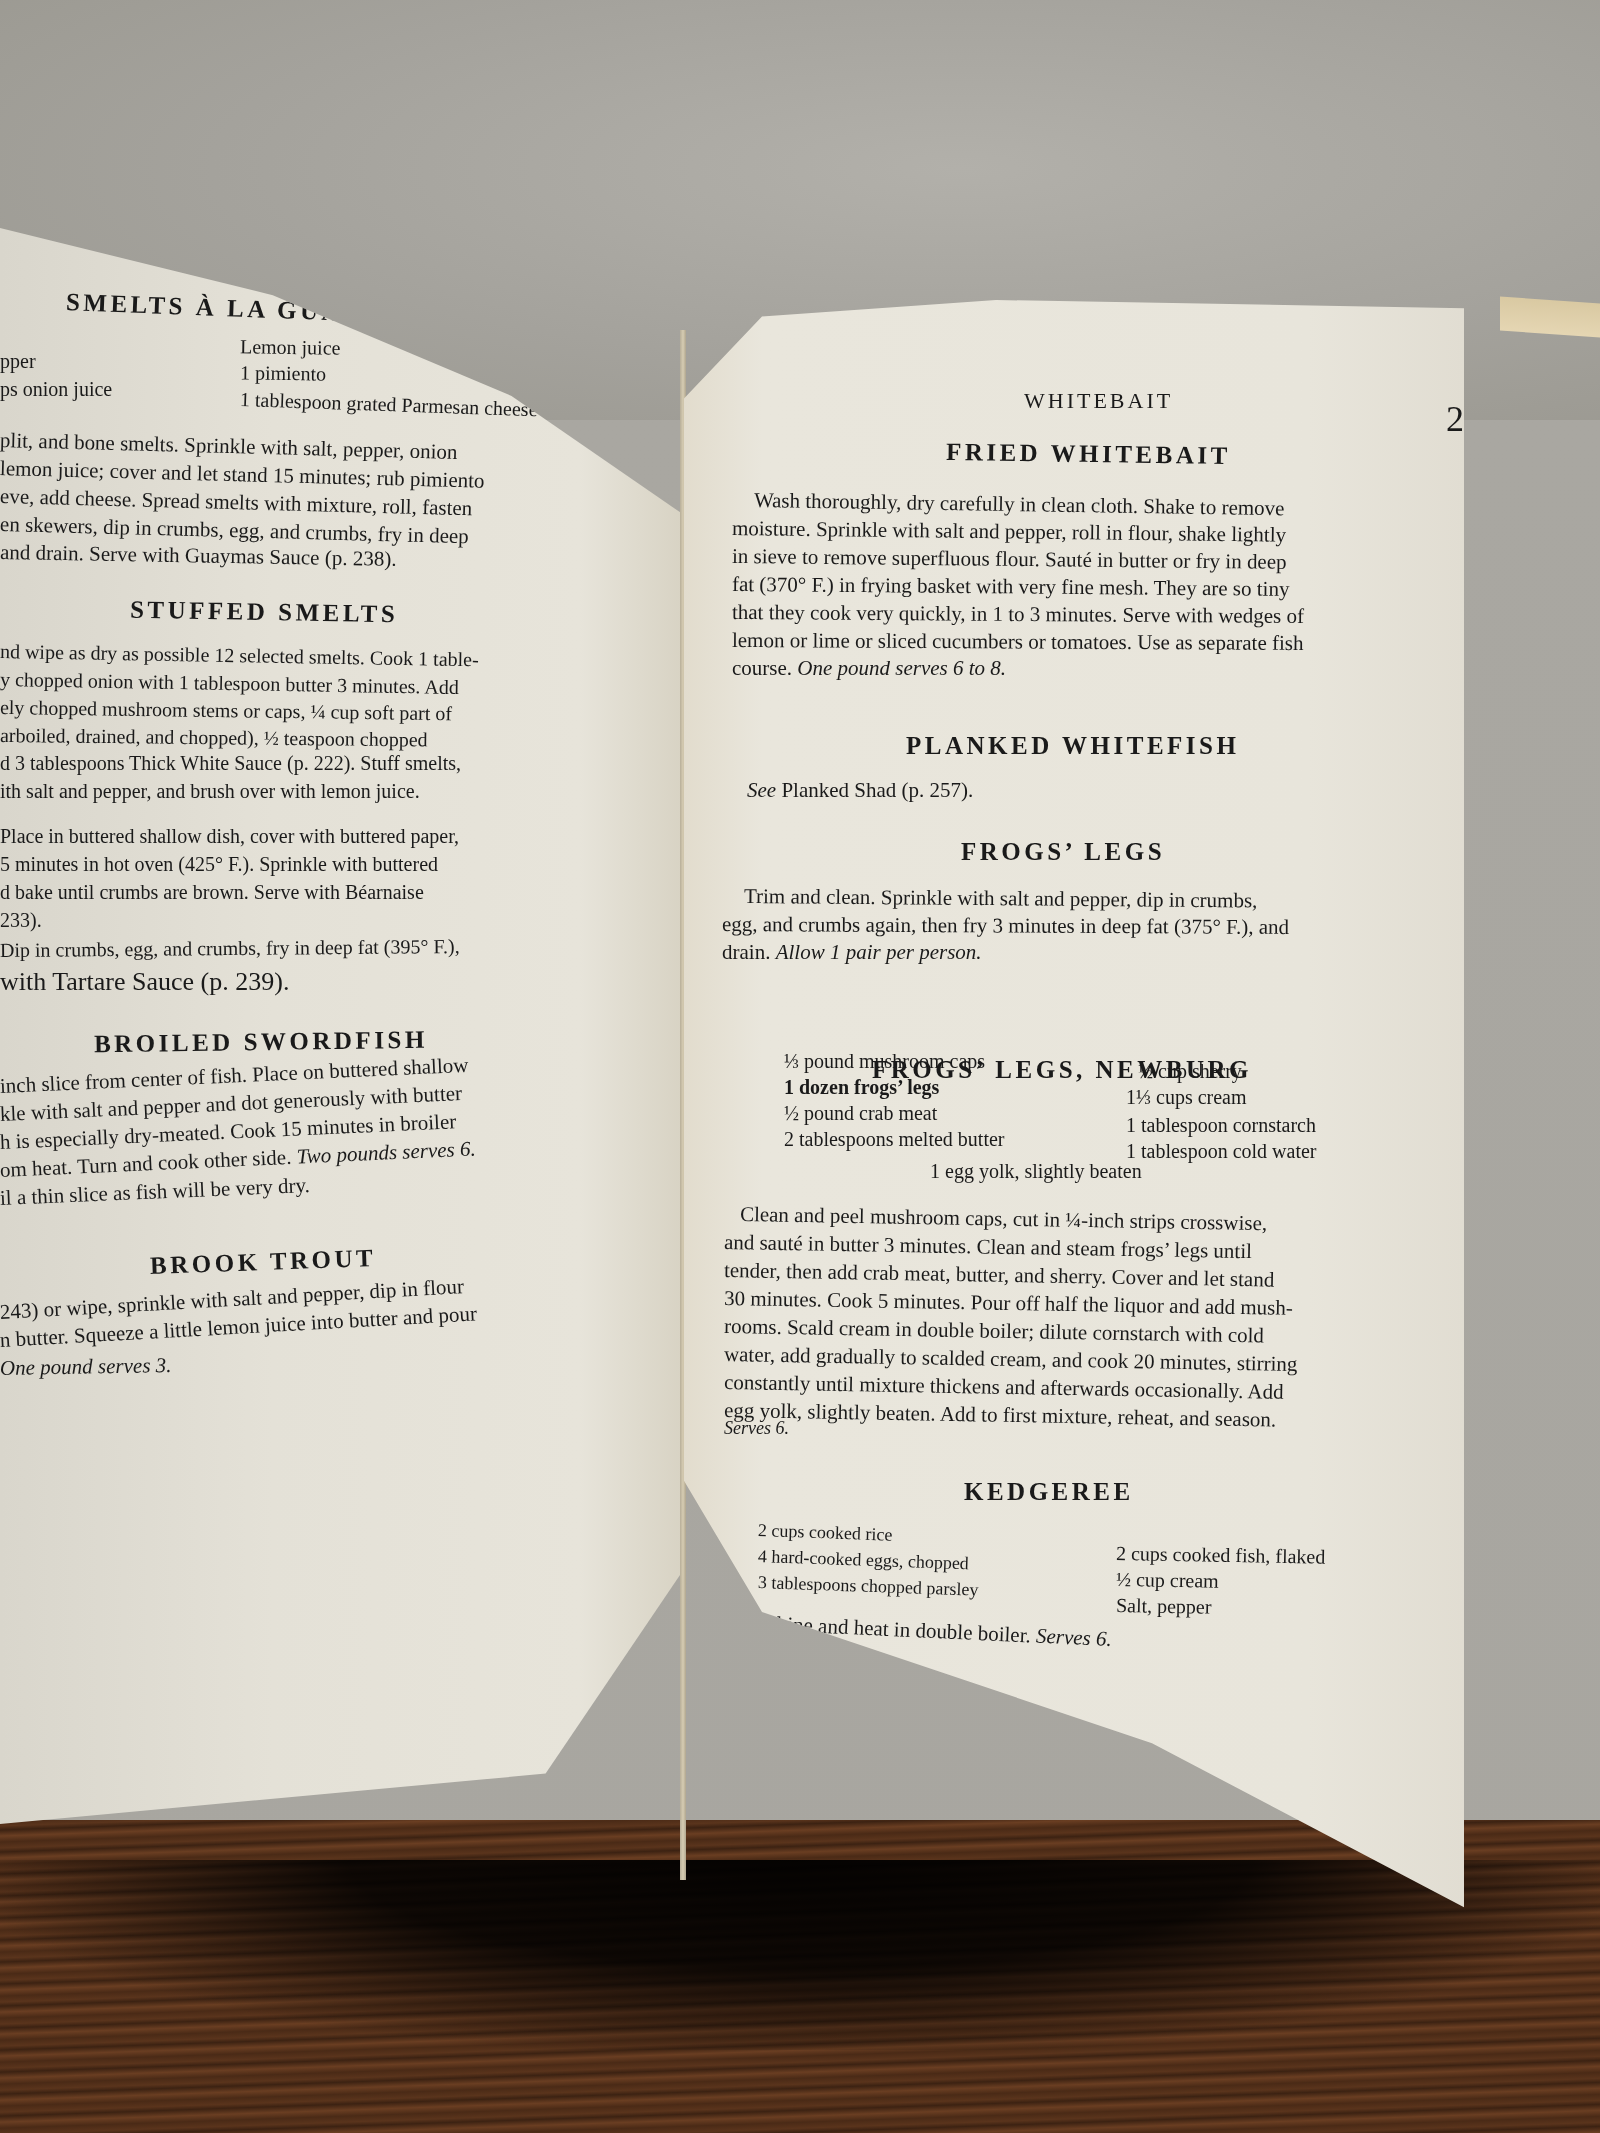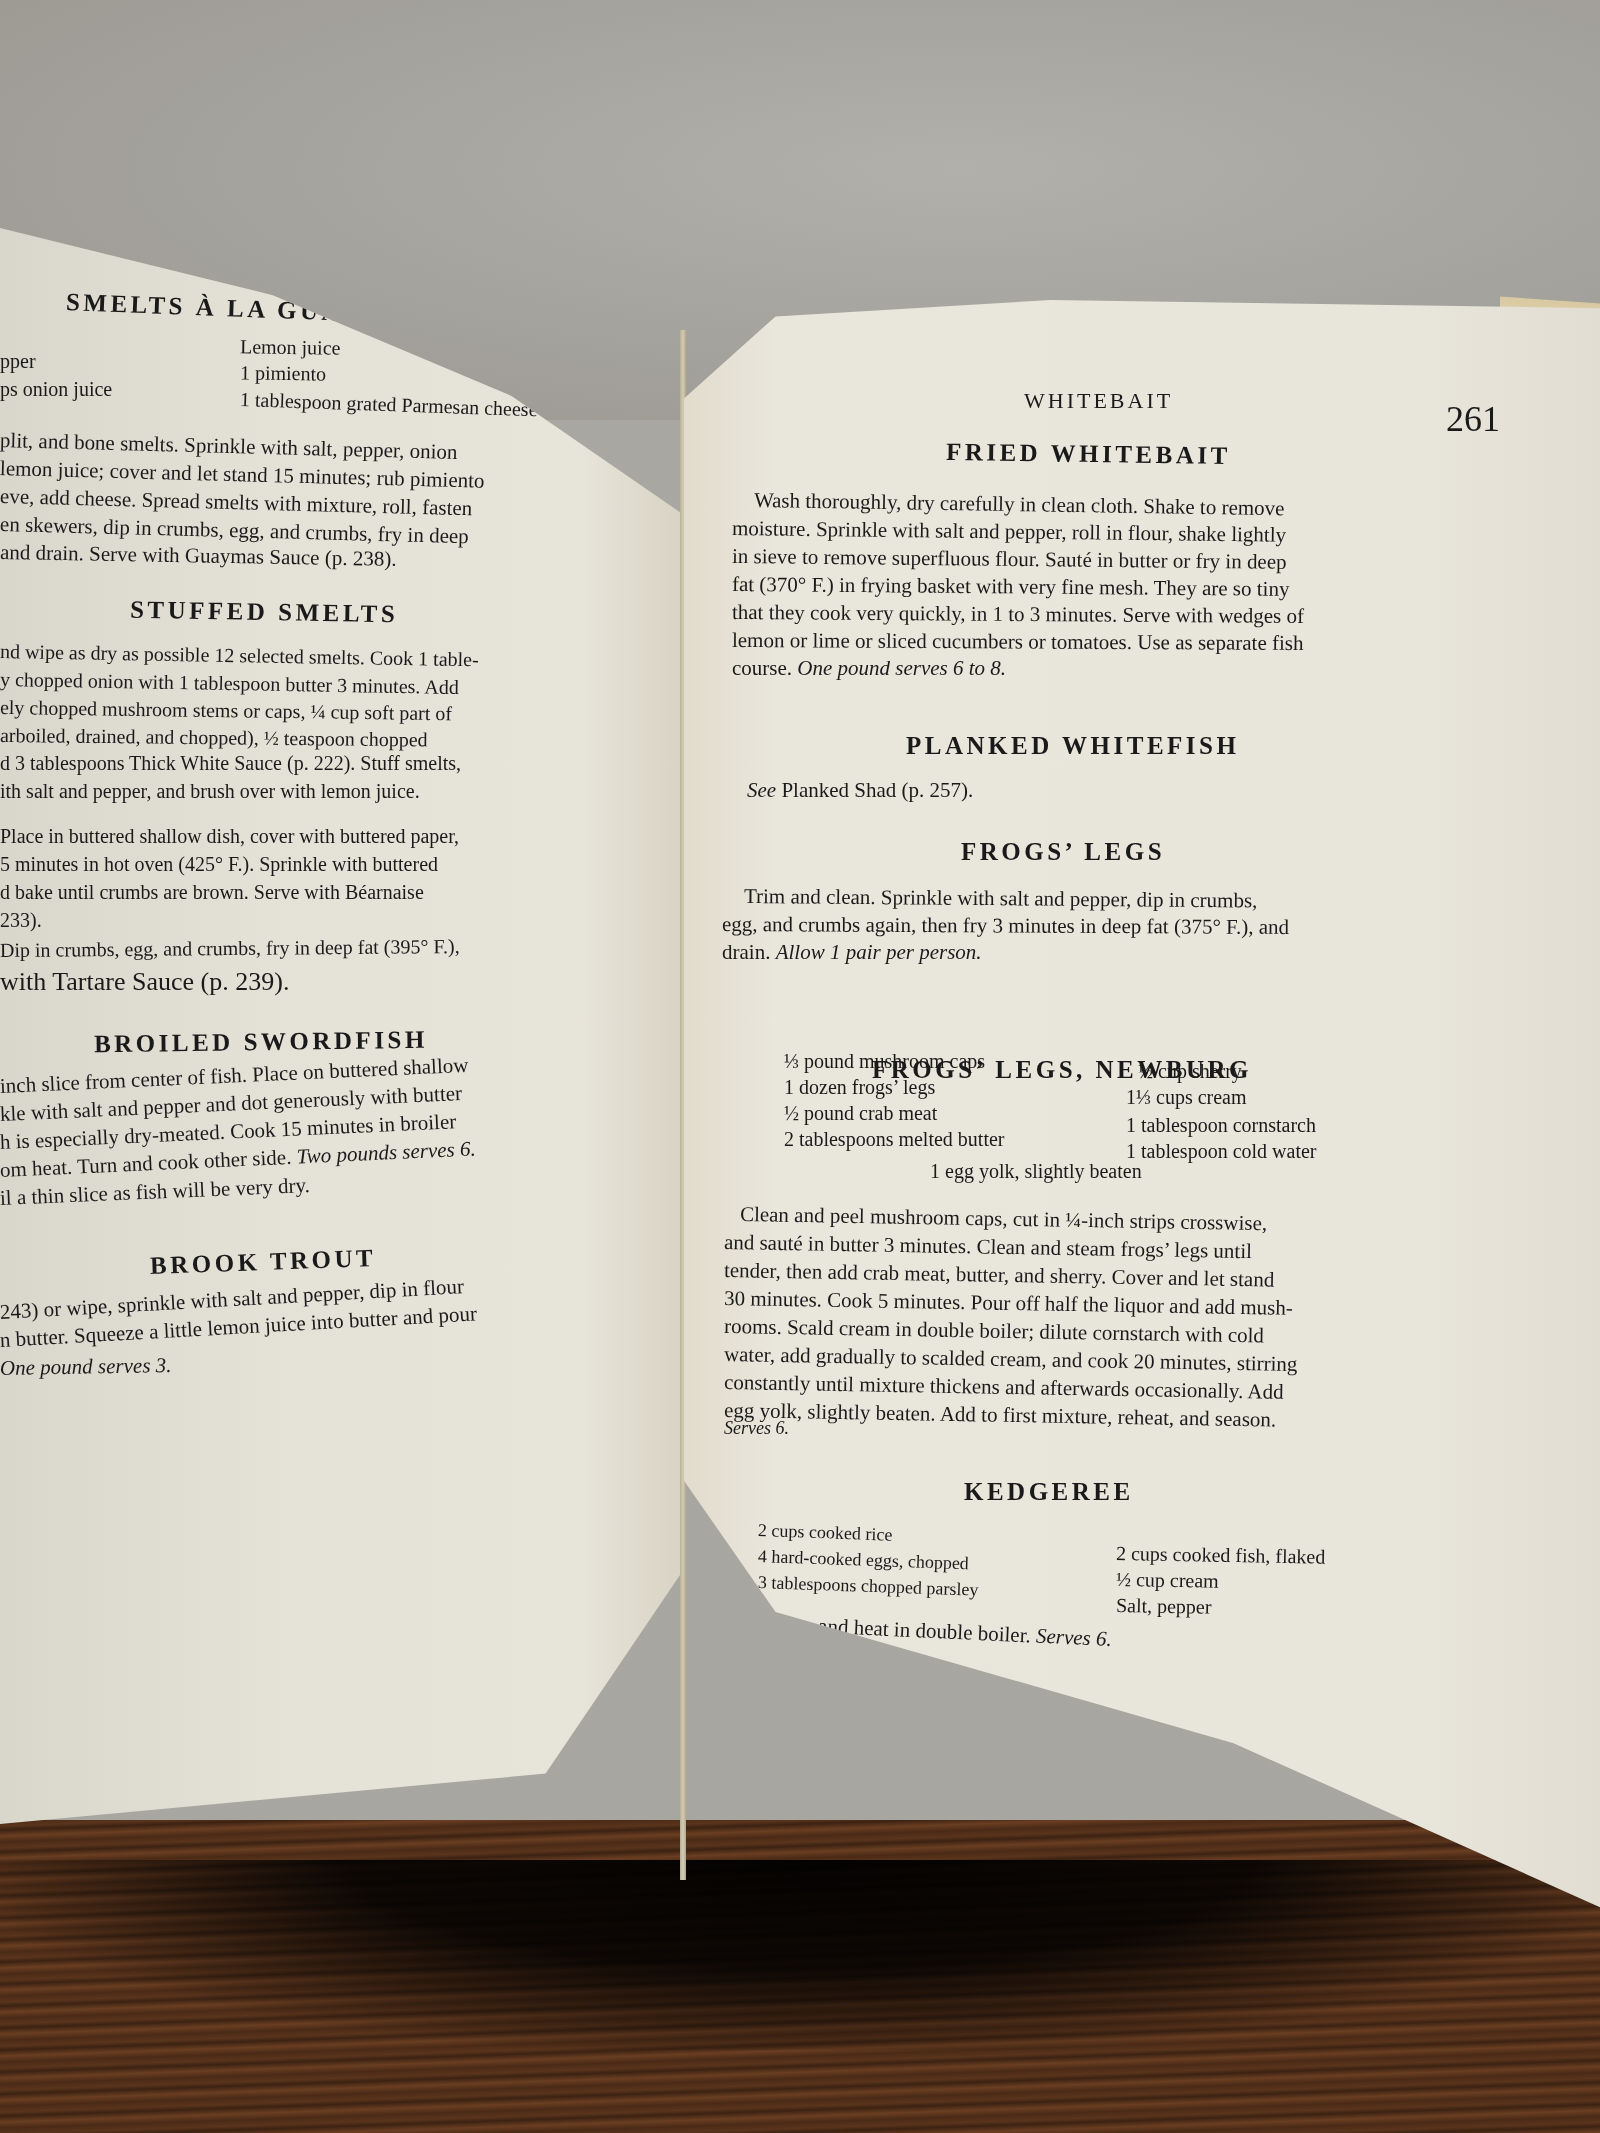--- a/index.html
+++ b/index.html
@@ -16,21 +16,21 @@
   .shadow { position: absolute; left: 0; top: 1860px; width: 1600px; height: 190px;
     background: radial-gradient(ellipse at 50% 0%, rgba(0,0,0,0.95) 0%, rgba(0,0,0,0.85) 40%, rgba(0,0,0,0) 75%); }
   .page { position: absolute; background: #e6e3d9; overflow: hidden; }
   .page-left {
     left: 0; top: 228px; width: 682px; height: 1680px;
     border-radius: 0 60px 0 0;
     background: linear-gradient(90deg, #d9d6cc 0%, #e4e1d7 40%, #e7e4da 85%, #d8d3c4 100%);
     clip-path: polygon(0 0, 40% 4%, 75% 10%, 100% 17%, 100% 80%, 80% 92%, 0 95%);
   }
   .page-right {
-    left: 684px; top: 300px; width: 916px; height: 1640px;
+    left: 684px; top: 300px; width: 780px; height: 1640px;
     background: linear-gradient(90deg, #e2dccd 0%, #e9e6dc 10%, #e8e5db 80%, #e1ddd2 100%);
     clip-path: polygon(0 6%, 10% 1%, 40% 0, 100% 0.5%, 100% 98%, 60% 88%, 10% 80%, 0 72%);
   }
   .gutter { position: absolute; left: 680px; top: 330px; width: 6px; height: 1550px;
     background: linear-gradient(90deg, #b7ae99, #d6ccb2, #b0a68f); }
   .page-edge { position: absolute; left: 1500px; top: 300px; width: 100px; height: 34px;
     background: linear-gradient(180deg, #d9c9a2, #e5d6b3); transform: skewY(4deg); }
 
   .running-head { position: absolute; font-size: 22px; letter-spacing: 3px; }
   .page-number { position: absolute; font-size: 36px; }
@@ -108,21 +108,21 @@
   <div class="title" style="left:222px; top:432px;">PLANKED WHITEFISH</div>
   <div class="line" style="left:63px; top:478px;"><i>See</i> <span>Planked Shad (p. 257).</span></div>
 
   <div class="title" style="left:277px; top:538px;">FROGS’ LEGS</div>
   <div class="line" style="left:60px; top:584px; transform:rotate(0.5deg); transform-origin:left;">Trim and clean. Sprinkle with salt and pepper, dip in crumbs,</div>
   <div class="line" style="left:38px; top:612px; transform:rotate(0.3deg); transform-origin:left;">egg, and crumbs again, then fry 3 minutes in deep fat (375° F.), and</div>
   <div class="line" style="left:38px; top:640px;"><span>drain.</span> <i>Allow 1 pair per person.</i></div>
 
   <div class="title" style="left:188px; top:708px;margin-top:48px;">FROGS’ LEGS, NEWBURG</div>
   <div class="ingr" style="left:100px; top:750px;">⅓ pound mushroom caps</div>
-  <div class="ingr" style="left:100px; top:776px;">1 dozen frogs’ legs</div>
+  <div class="ingr" style="left:100px; top:776px;font-weight:bold;">1 dozen frogs’ legs</div>
   <div class="ingr" style="left:100px; top:802px;">½ pound crab meat</div>
   <div class="ingr" style="left:100px; top:828px;">2 tablespoons melted butter</div>
   <div class="ingr" style="left:454px; top:760px;">½ cup sherry</div>
   <div class="ingr" style="left:442px; top:786px;">1⅓ cups cream</div>
   <div class="ingr" style="left:442px; top:814px;">1 tablespoon cornstarch</div>
   <div class="ingr" style="left:442px; top:840px;">1 tablespoon cold water</div>
   <div class="ingr" style="left:246px; top:860px;">1 egg yolk, slightly beaten</div>
   <div class="line" style="left:56px; top:902px; transform:rotate(1deg); transform-origin:left;">Clean and peel mushroom caps, cut in ¼-inch strips crosswise,</div>
   <div class="line" style="left:40px; top:930px; transform:rotate(1deg); transform-origin:left;">and sauté in butter 3 minutes. Clean and steam frogs’ legs until</div>
   <div class="line" style="left:40px; top:958px; transform:rotate(1deg); transform-origin:left;">tender, then add crab meat, butter, and sherry. Cover and let stand</div>

